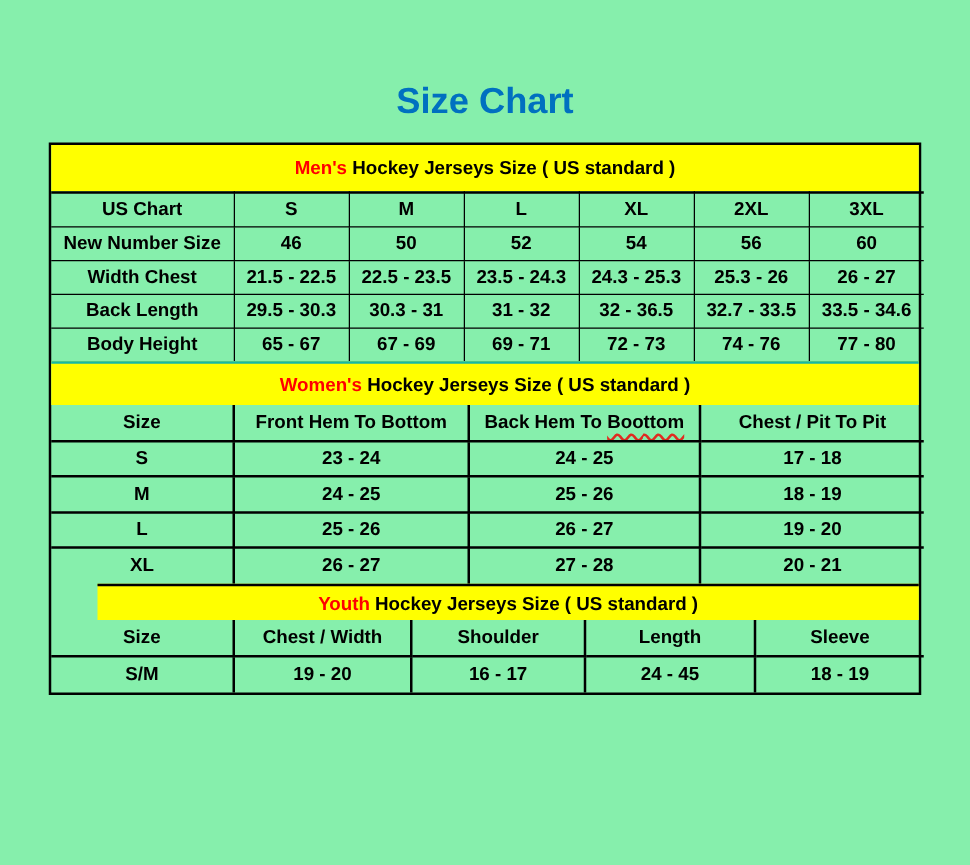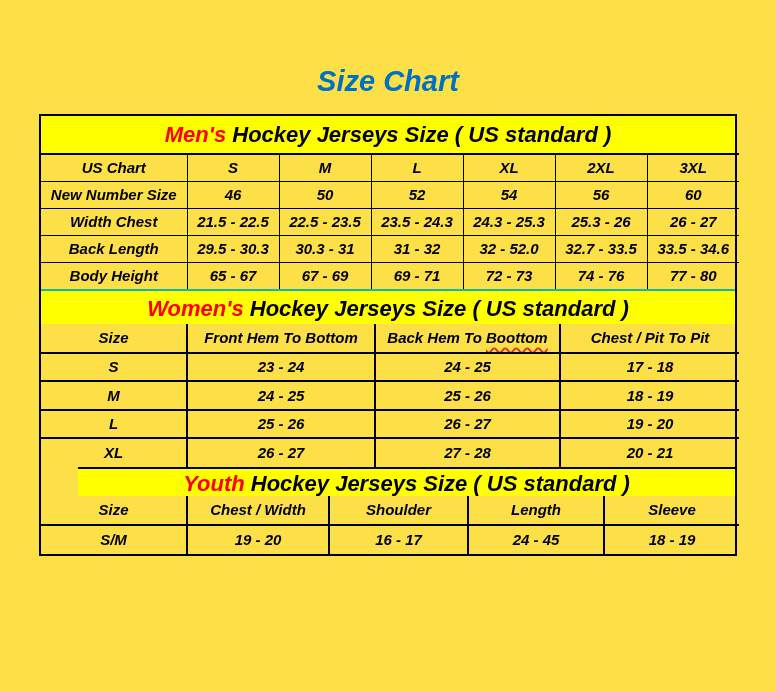--- a/index.html
+++ b/index.html
@@ -11,43 +11,42 @@
   }
   * { box-sizing: border-box; }
   html, body {
     margin: 0; padding: 0;
     background: #ffffff;
     font-family: "Liberation Sans", "DejaVu Sans", sans-serif;
   }
   .page {
     width: 776px; height: 692px;
     margin: 0 auto;
-    background: #fde047;
+    background: #86efac;
     overflow: hidden;
-    font-style: italic;
   }
   .doc-title {
     margin-top: 64px;
     text-align: center;
     font-size: 29px;
     font-weight: 700;
     letter-spacing: 0px;
     color: var(--title-blue, #0070C0);
     line-height: 34px;
   }
   .chart-wrap {
     width: 698px;
     margin: 16px auto 0;
     border: 2px solid var(--border-black, #000);
   }
   .band {
     background: var(--band-bg, #FFFF00);
     text-align: center;
     font-weight: 700;
-    font-size: 22px;
+    font-size: 15px;
     color: #000;
   }
   .band-mens   { height: 37px; line-height: 37px; }
   .band-womens { height: 35px; line-height: 35px; border-top: 2px solid #14b8a6; }
   .band-youth  { height: 29px; line-height: 29px; border-top: 2px solid #000; margin-left: 37px; }
   .band .red-word { color: var(--accent-red, #FF0000); }
   table.grid {
     width: 100%;
     border-collapse: collapse;
     border-style: hidden; 
@@ -125,21 +124,21 @@
         <td>23.5 - 24.3</td>
         <td>24.3 - 25.3</td>
         <td>25.3 - 26</td>
         <td>26 - 27</td>
       </tr>
       <tr>
         <td>Back Length</td>
         <td>29.5 - 30.3</td>
         <td>30.3 - 31</td>
         <td>31 - 32</td>
-        <td>32 - 52.0</td>
+        <td>32 - 36.5</td>
         <td>32.7 - 33.5</td>
         <td>33.5 - 34.6</td>
       </tr>
       <tr>
         <td>Body Height</td>
         <td>65 - 67</td>
         <td>67 - 69</td>
         <td>69 - 71</td>
         <td>72 - 73</td>
         <td>74 - 76</td>

